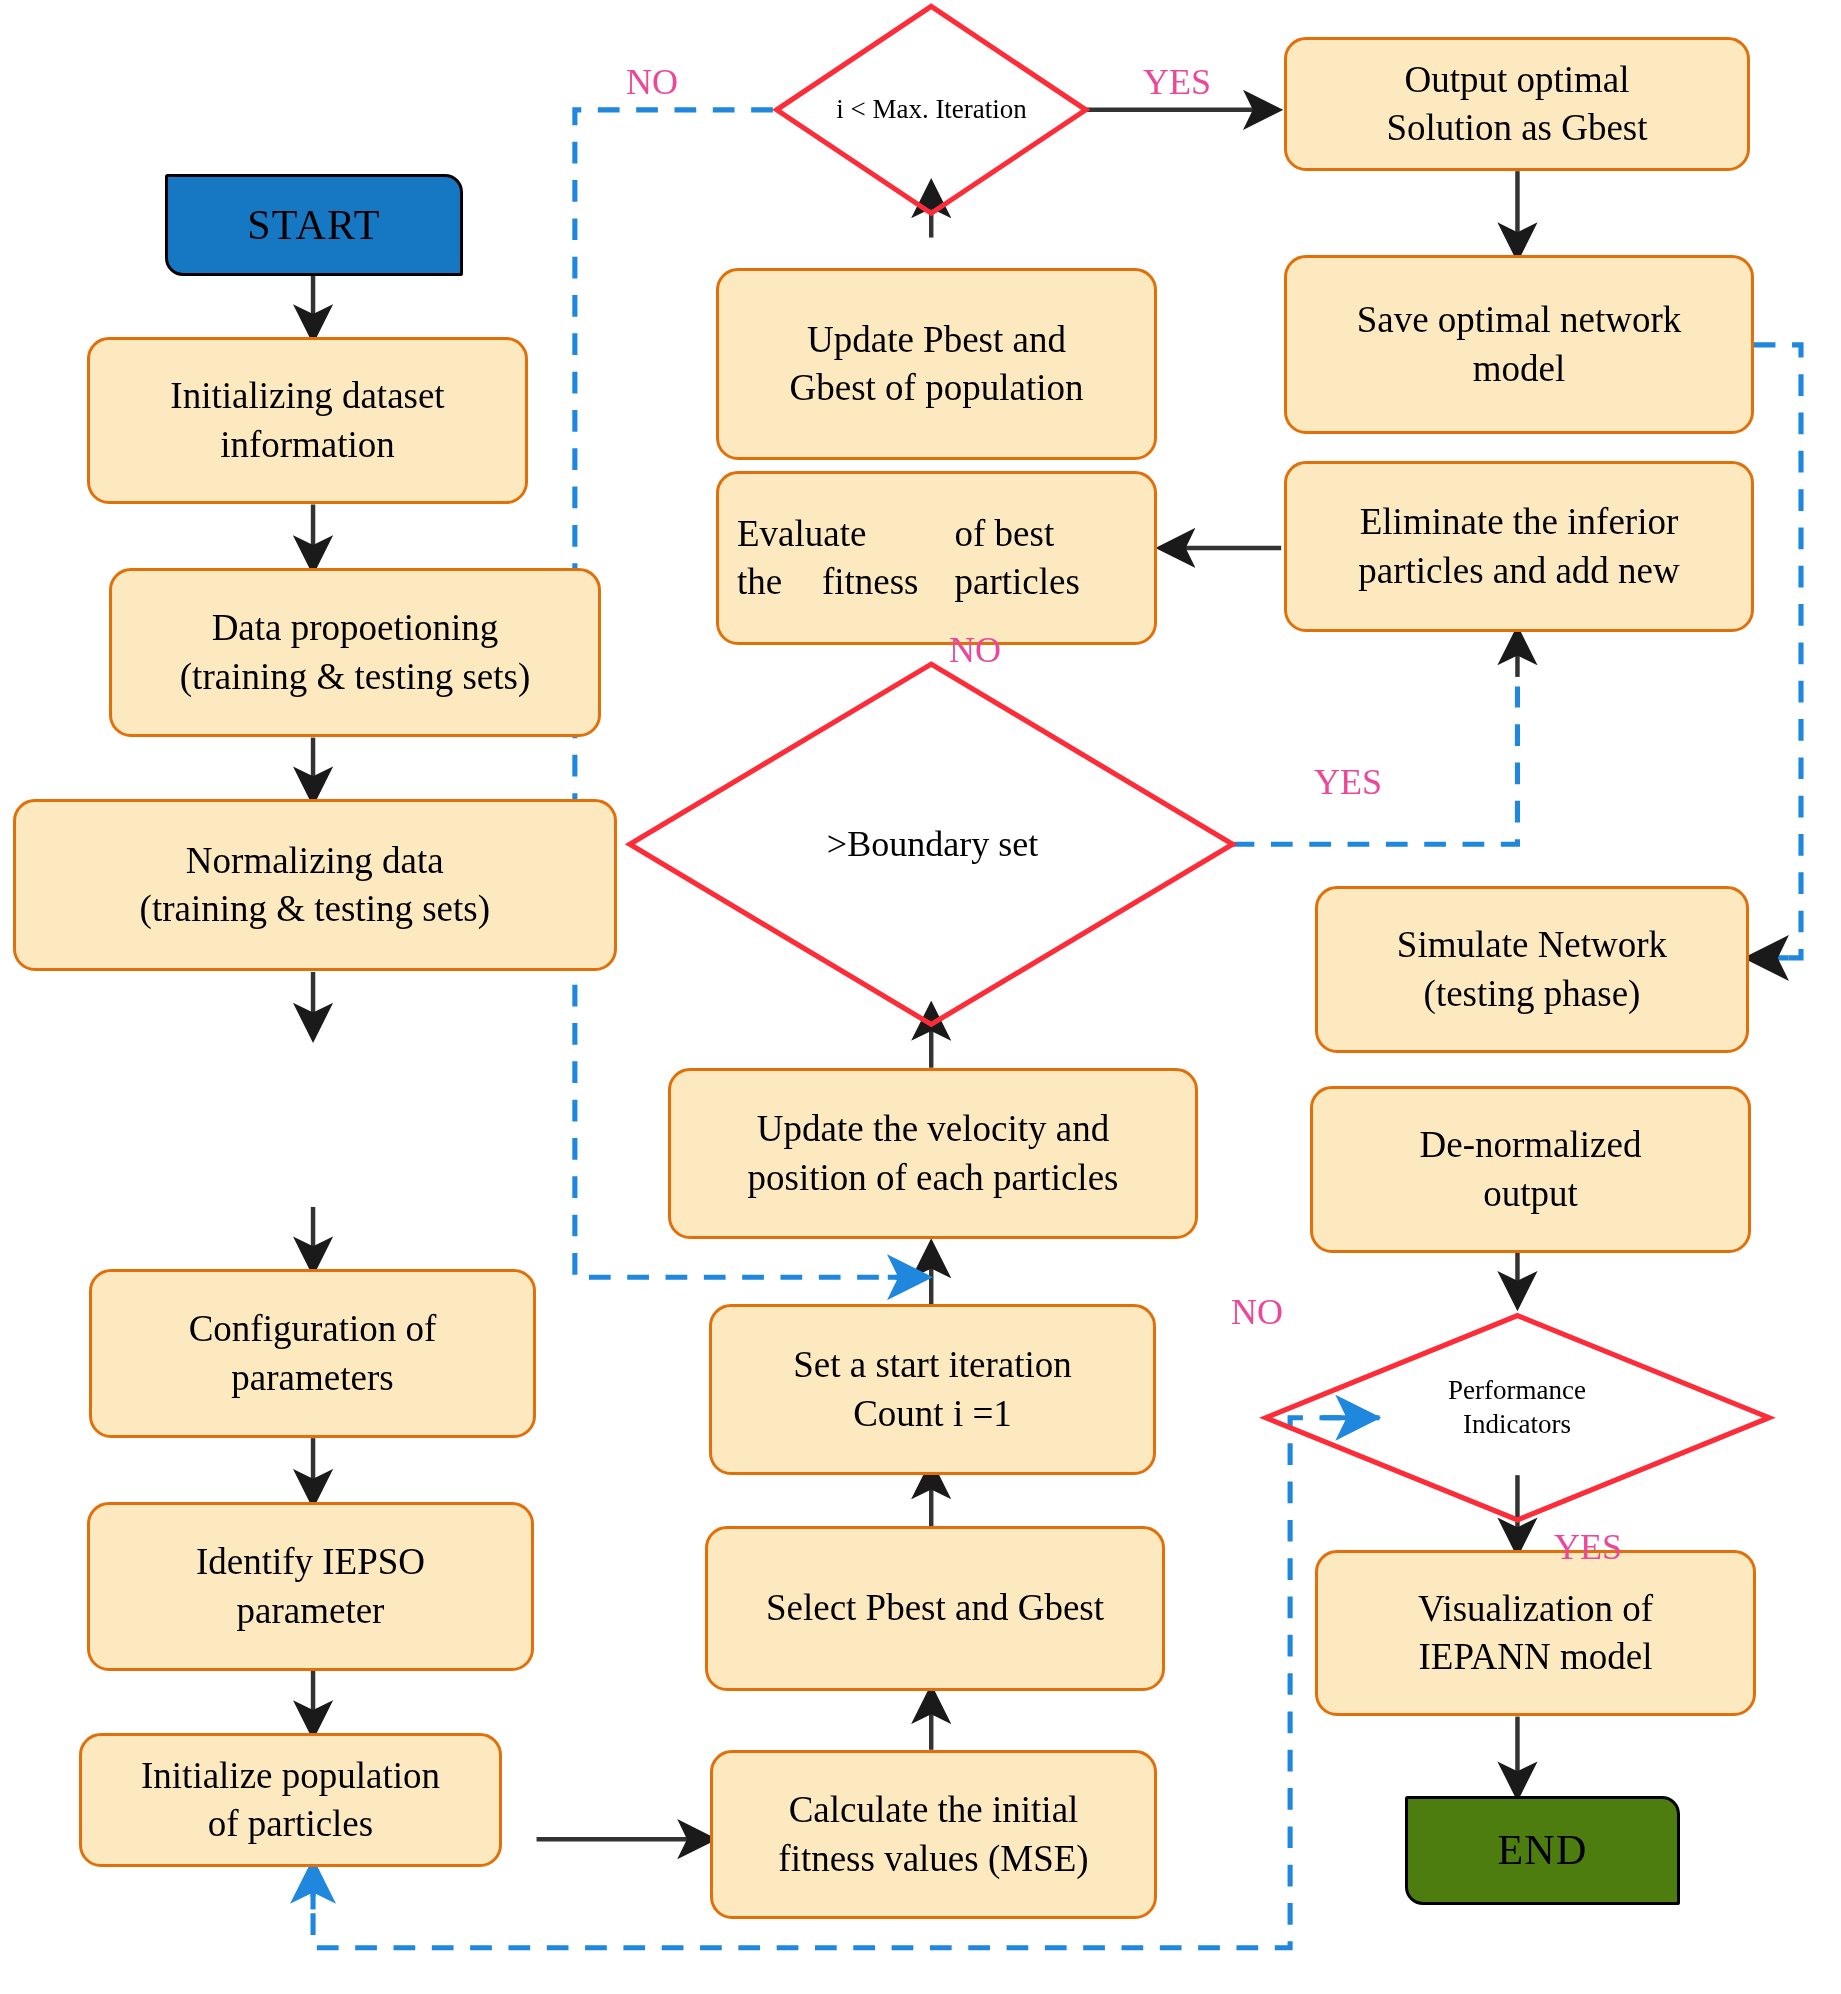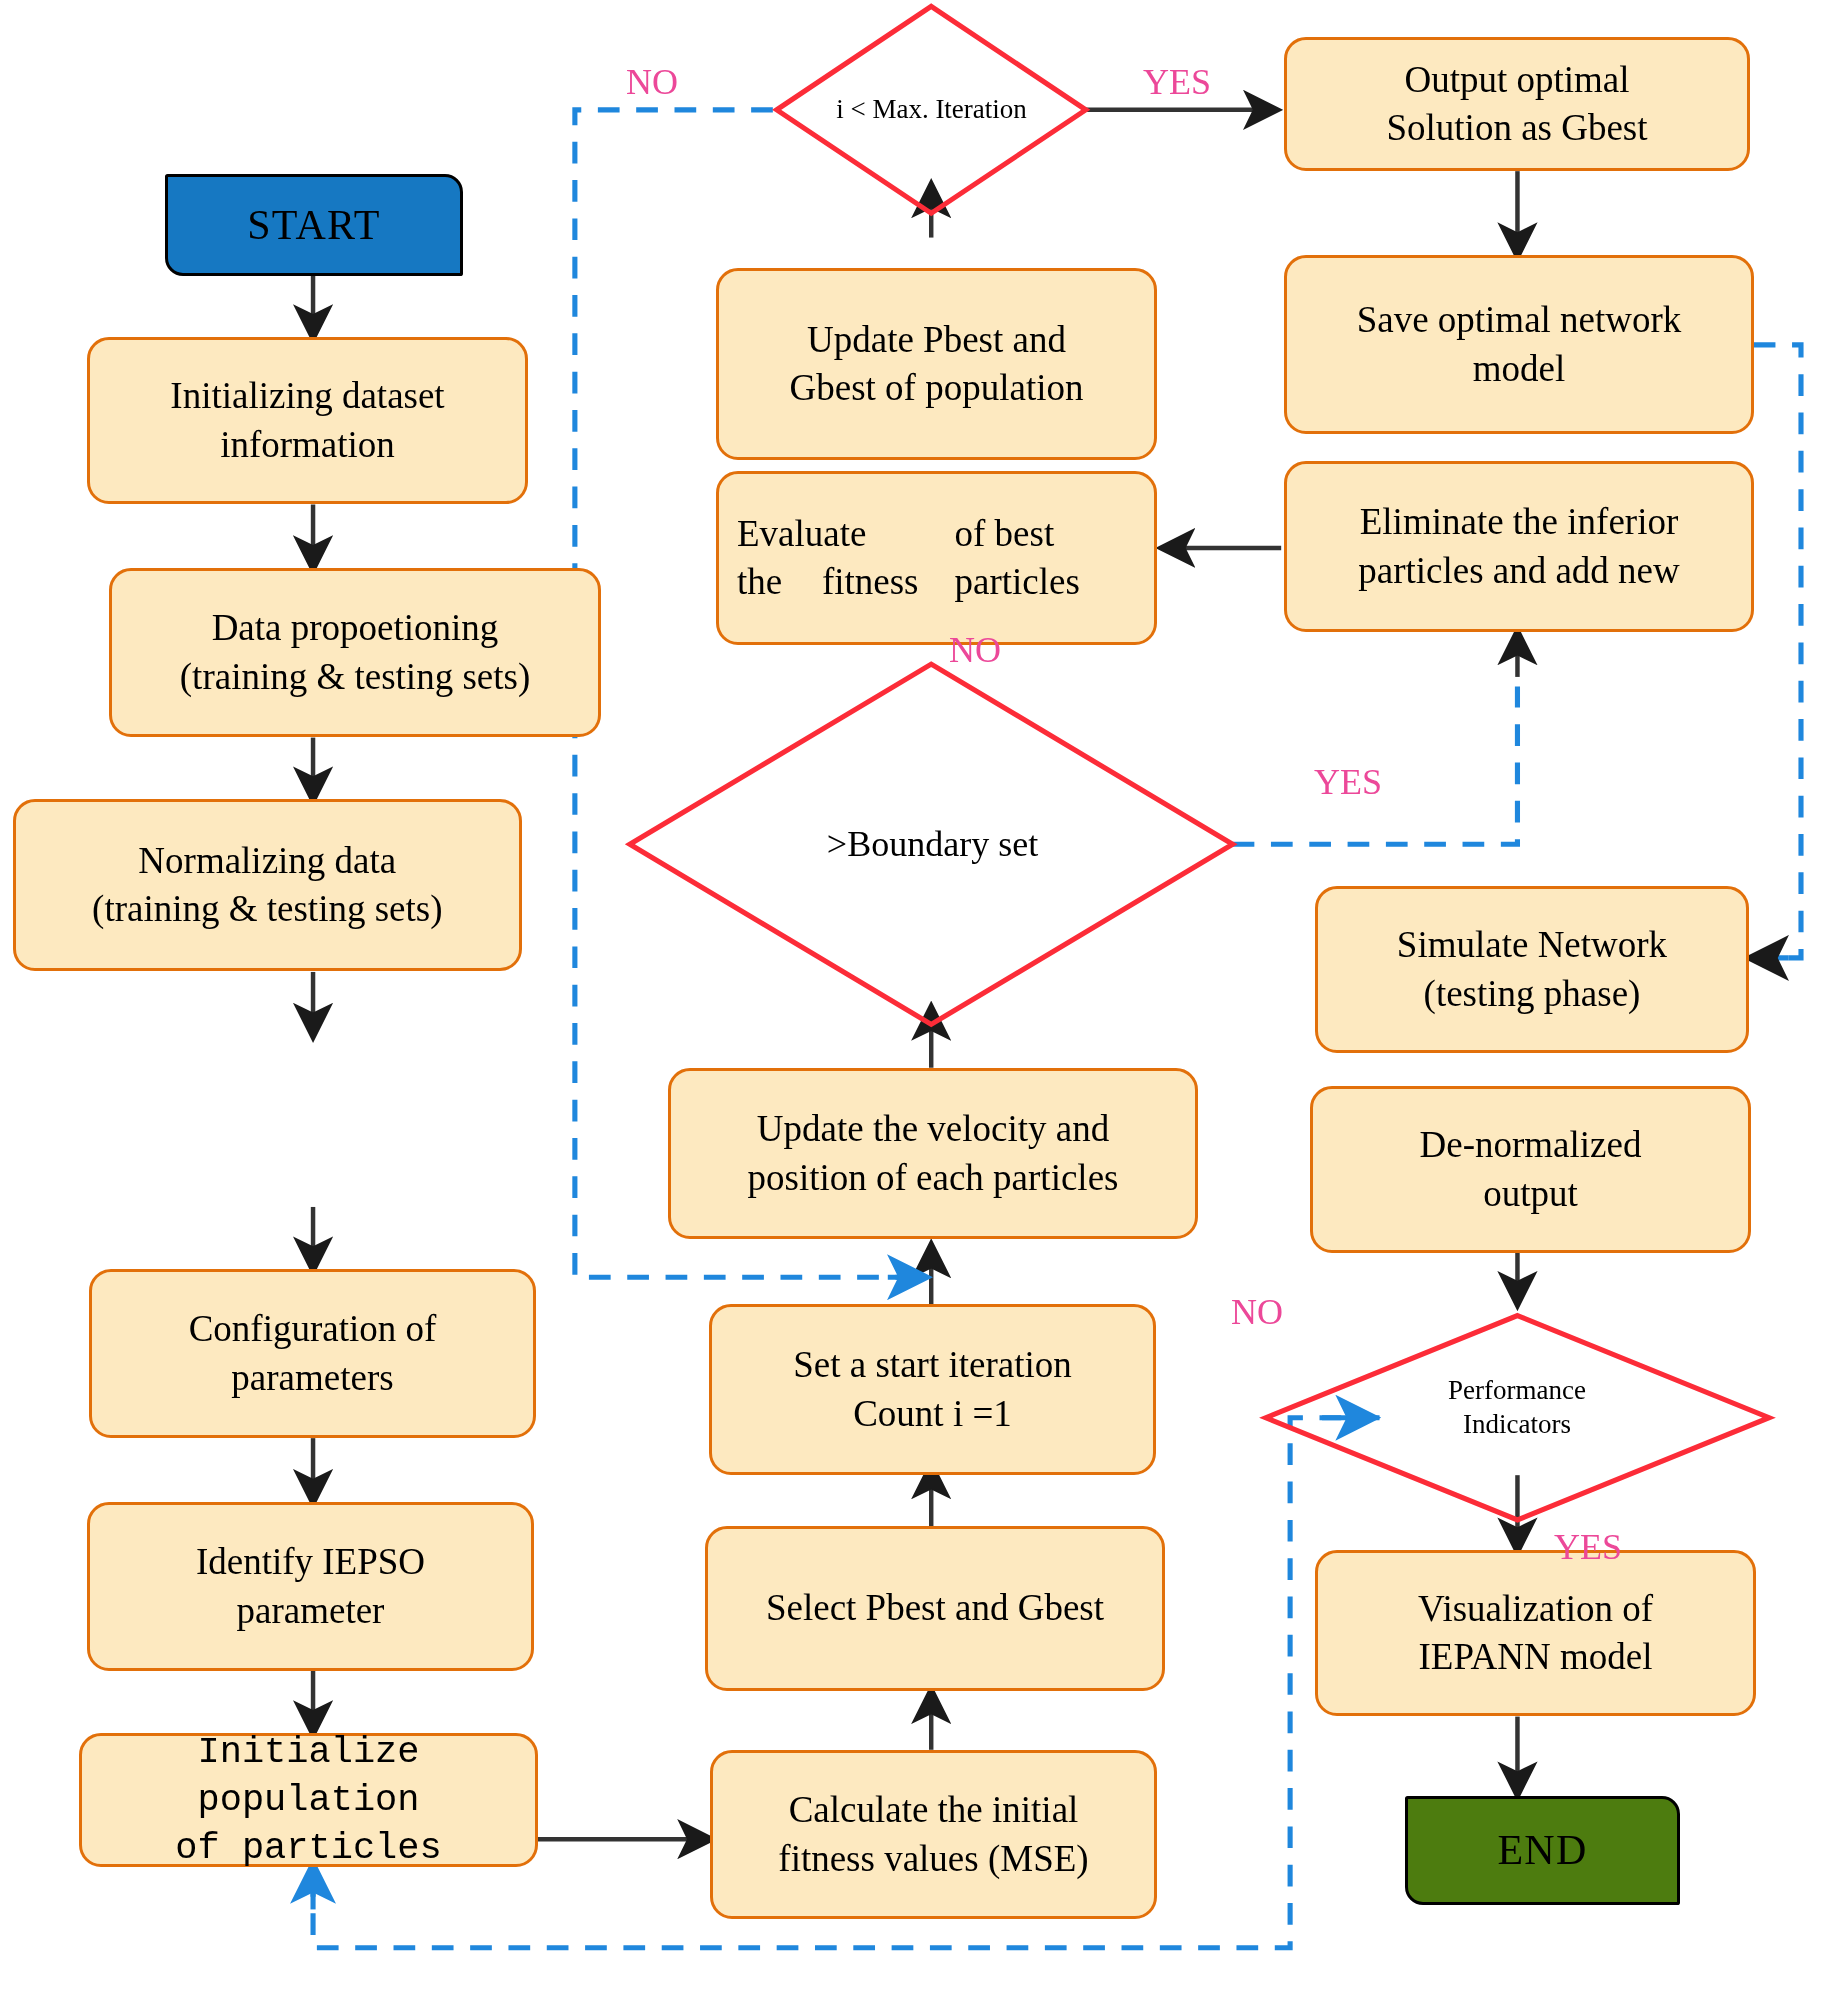--- a/index.html
+++ b/index.html
@@ -160,37 +160,37 @@
   <div class="node proc" style="left:87px;top:337px;width:441px;height:167px;">
     <span>Initializing dataset
 information</span>
   </div>
 
   <div class="node proc" style="left:61px;top:568px;width:492px;height:169px;margin-left:48px;">
     <span>Data propoetioning
 (training &amp; testing sets)</span>
   </div>
 
-  <div class="node proc" style="left:12.8px;top:799px;width:509px;height:172px;">
+  <div class="node proc" style="left:12.8px;top:799px;width:604px;height:172px;">
     <span>Normalizing data
 (training &amp; testing sets)</span>
   </div>
 
 
   <div class="node proc" style="left:89px;top:1269px;width:447px;height:169px;">
     <span>Configuration of
 parameters</span>
   </div>
 
   <div class="node proc" style="left:87px;top:1502px;width:447px;height:169px;">
     <span>Identify IEPSO
 parameter</span>
   </div>
 
-  <div class="node proc" style="left:79px;top:1733px;width:459px;height:134px;font-family:Liberation Mono, monospace;">
+  <div class="node proc" style="left:79px;top:1733px;width:423px;height:134px;">
     <span>Initialize population
 of particles</span>
   </div>
 
   <div class="node proc" style="left:716px;top:268px;width:441px;height:192px;">
     <span>Update Pbest and
 Gbest of population</span>
   </div>
 
   <div class="node proc" style="left:716px;top:471px;width:441px;height:174px;flex-direction:row;">

